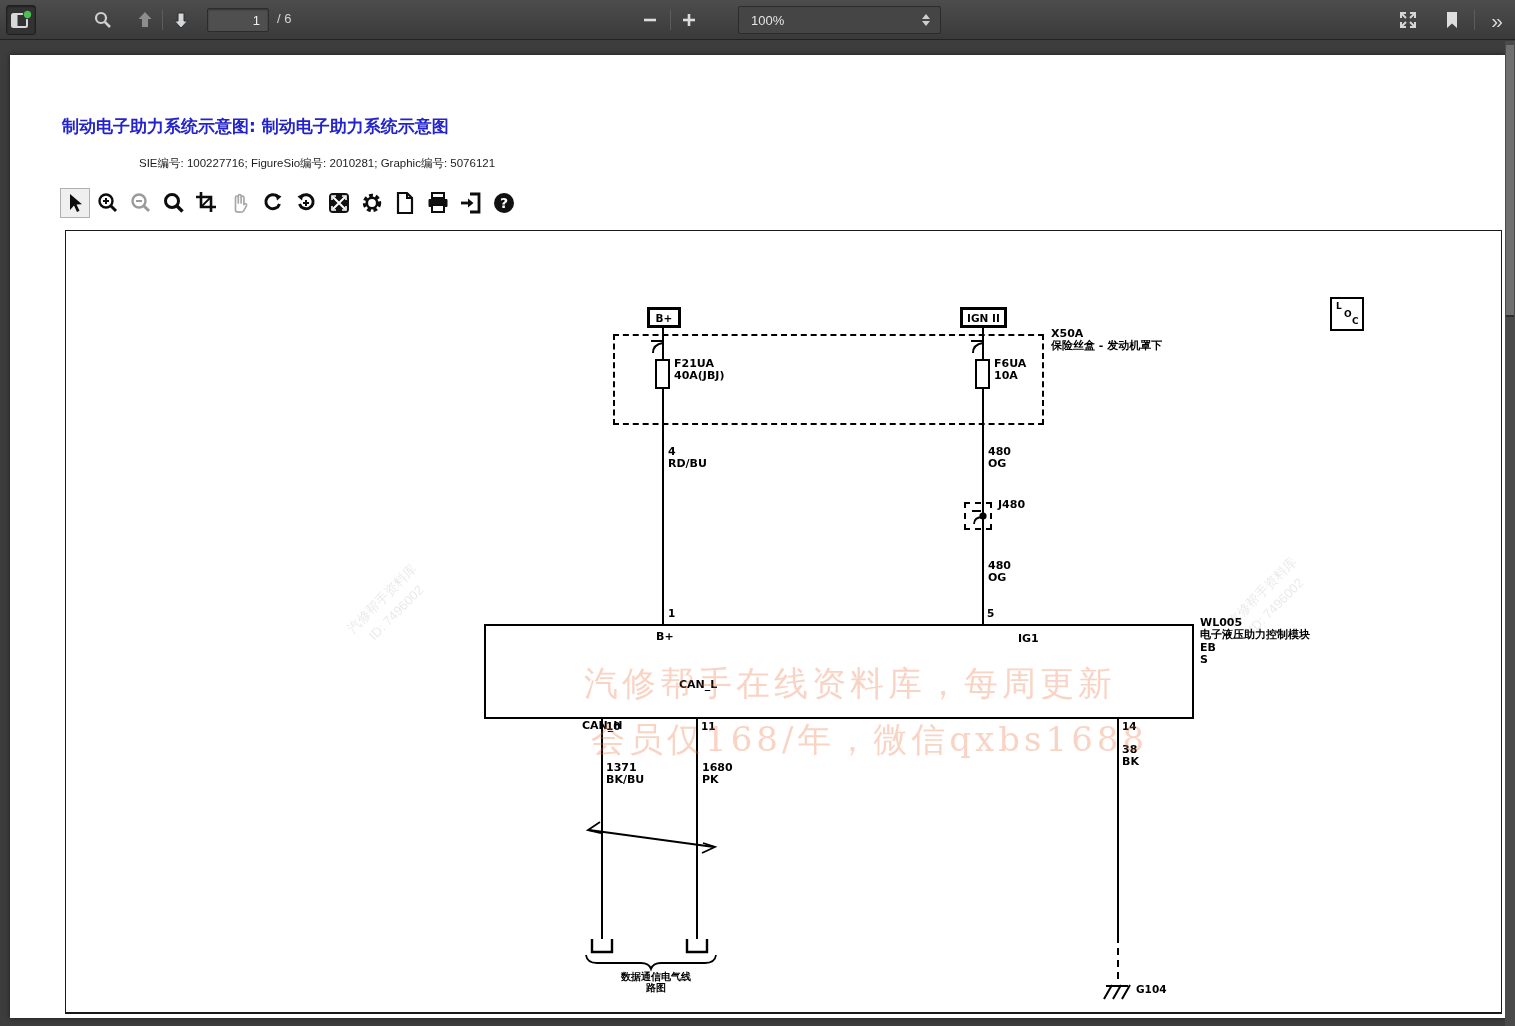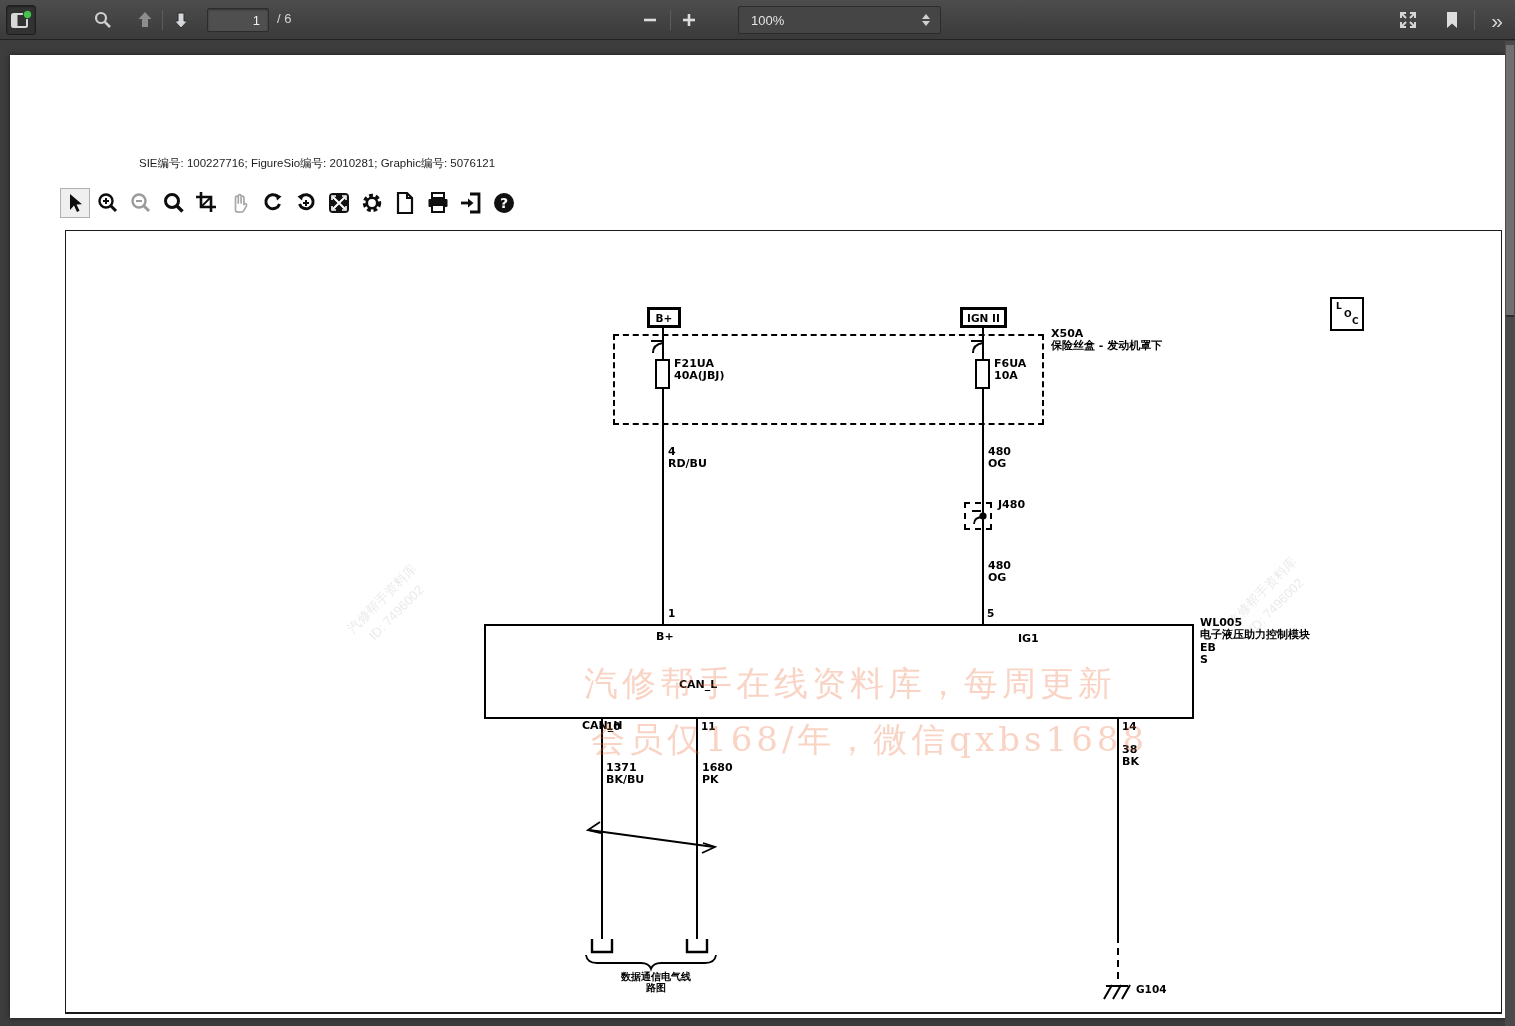--- a/index.html
+++ b/index.html
@@ -139,20 +139,21 @@
       <span class="chevrons">»</span>
     </div>
   </div>
 
   <div class="scroll-track">
     <div class="scroll-thumb"></div>
   </div>
 
   <div class="page">
 
+    <div class="doc-title">制动电子助力系统示意图: 制动电子助力系统示意图</div>
     <div class="doc-meta">SIE编号: 100227716;  FigureSio编号: 2010281;  Graphic编号: 5076121</div>
 
     <div class="fig-tools">
       <div class="tool selected">
         <svg width="22" height="22" viewBox="0 0 22 22">
           <path d="M6,2 L6,18 L10,13.5 L13,20 L15.5,18.8 L12.5,12.5 L18,12.2 Z" fill="#0d0d0d"></path>
         </svg>
       </div>
       <div class="tool">
         <svg width="24" height="24" viewBox="0 0 24 24">

